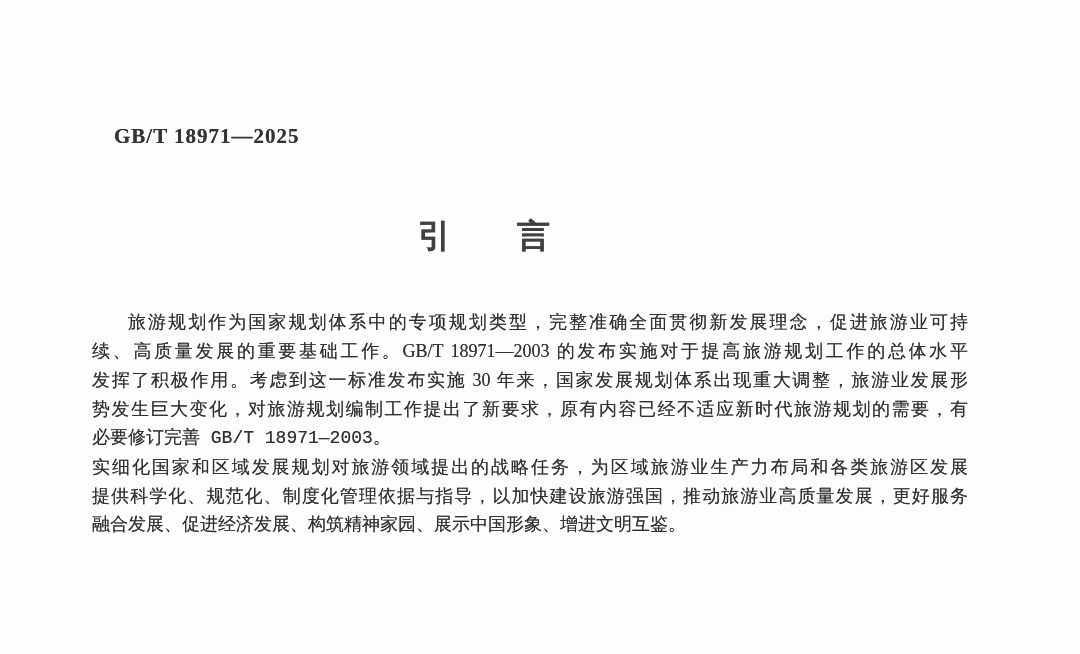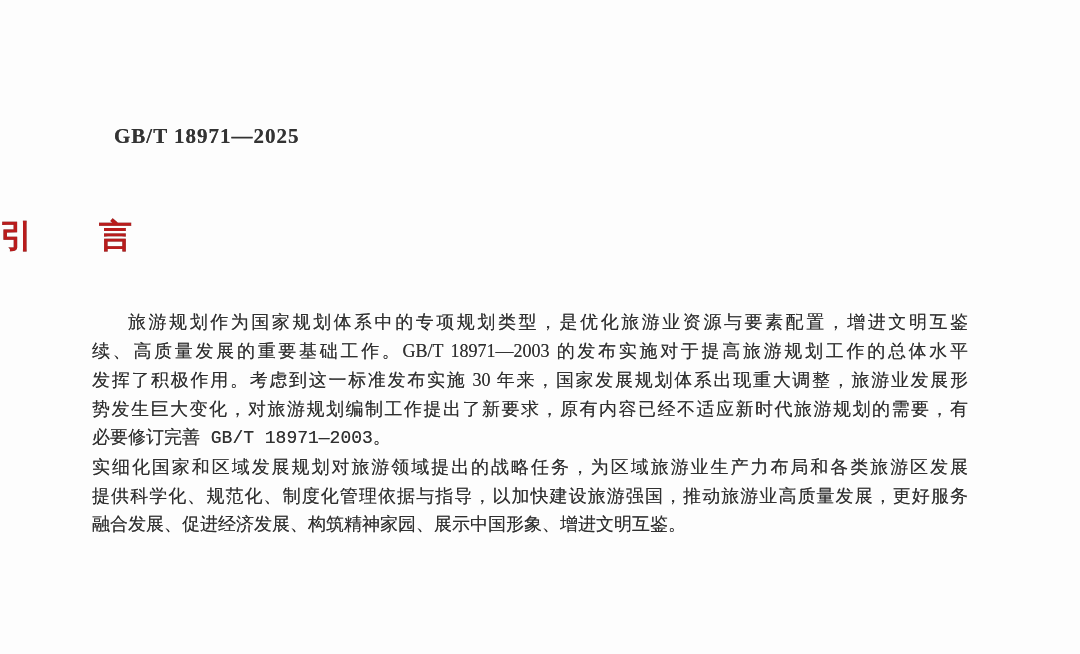--- a/index.html
+++ b/index.html
@@ -26,25 +26,25 @@
     font-weight: bold;
     letter-spacing: 1px;
     color: #333333;
     text-shadow: 0 0 0.6px rgba(50,50,50,0.75);
   }
   .page-title {
     position: absolute;
     left: 0;
     top: 214px;
     width: 100%;
-    text-align: left;
+    text-align: center;
     font-family: "Liberation Sans", "DejaVu Sans", sans-serif;
     font-size: 33px;
     font-weight: 700;
-    color: #b91c1c;
+    color: #404040;
     margin: 0;
     text-shadow: 0 0 0.6px rgba(50,50,50,0.7);
   }
   .body-block {
     position: absolute;
     left: 92px;
     top: 308px;
     width: 876px;
   }
   .body-line {
@@ -68,21 +68,21 @@
 </head>
 <body>
 
 <div class="page">
 
   <div class="doc-code">GB/T 18971—2025</div>
 
   <h1 class="page-title">引　　言</h1>
 
   <div class="body-block">
-    <div class="body-line indent">旅游规划作为国家规划体系中的专项规划类型，是优化旅游业资源与要素配置，增进文明互鉴</div>
+    <div class="body-line indent">旅游规划作为国家规划体系中的专项规划类型，完整准确全面贯彻新发展理念，促进旅游业可持</div>
     <div class="body-line">续、高质量发展的重要基础工作。GB/T 18971—2003 的发布实施对于提高旅游规划工作的总体水平</div>
     <div class="body-line">发挥了积极作用。考虑到这一标准发布实施 30 年来，国家发展规划体系出现重大调整，旅游业发展形</div>
     <div class="body-line">势发生巨大变化，对旅游规划编制工作提出了新要求，原有内容已经不适应新时代旅游规划的需要，有</div>
     <div class="body-line para-end">必要修订完善 GB/T 18971—2003。</div>
     <div class="body-line">实细化国家和区域发展规划对旅游领域提出的战略任务，为区域旅游业生产力布局和各类旅游区发展</div>
     <div class="body-line">提供科学化、规范化、制度化管理依据与指导，以加快建设旅游强国，推动旅游业高质量发展，更好服务</div>
     <div class="body-line para-end">融合发展、促进经济发展、构筑精神家园、展示中国形象、增进文明互鉴。</div>
   </div>
 
 </div>

